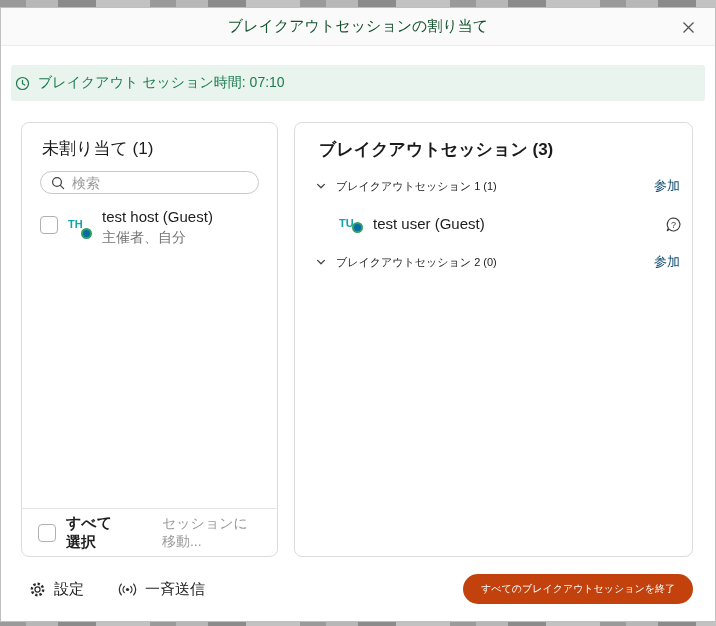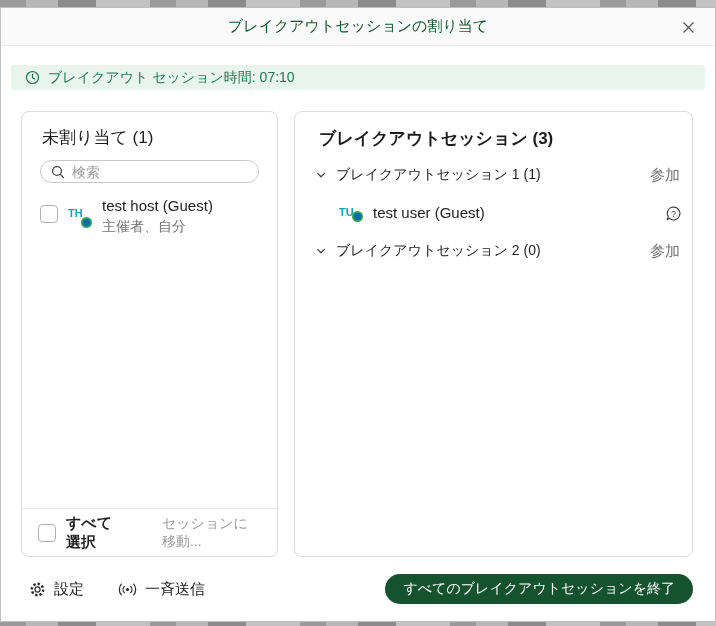--- a/index.html
+++ b/index.html
@@ -18,22 +18,22 @@
 
   
   .dlg-header { position:relative; height:38px; flex:0 0 38px; background:#fafafa;
     border-bottom:1px solid #ececec; display:flex; align-items:center; justify-content:center; }
   .dlg-title { font-size:15px; color:#14532d; }
   .close-btn { position:absolute; right:10px; top:0; width:34px; height:38px;
     display:flex; align-items:center; justify-content:center; cursor:pointer; background:none; border:none; }
   .close-btn svg { display:block; }
 
   
-  .banner { margin:19px 10px 0 10px; height:25px; flex:0 0 auto; background:#e9f4ee;
-    border-radius:3px; display:flex; align-items:center; padding:0 14px; gap:8px; }
+  .banner { margin:19px 10px 0 10px; height:36px; flex:0 0 auto; background:#e9f4ee;
+    border-radius:3px; display:flex; align-items:center; padding:0 4px; gap:8px; }
   .banner-text { font-size:14px; color:#1b7a4e; }
 
   
   .body { flex:1 1 auto; display:flex; gap:16px; padding:21px 22px 0 20px; min-height:0; }
   .panel { border:1px solid #dcdcdc; border-radius:8px; background:#fff; display:flex; flex-direction:column; min-height:0; }
   .panel.left { width:257px; flex:0 0 257px; }
   .panel.right { flex:1 1 auto; }
 
   
   .lp-title { padding:14px 18px 0 20px; font-size:17px; font-weight:normal; color:#1b1b1b; line-height:24px; }
@@ -50,32 +50,32 @@
   .p-name { font-size:15px; color:#1d1d1d; line-height:18px; }
   .p-role { font-size:14px; color:#737373; line-height:18px; margin-top:2px; }
   .lp-bottom { margin-top:auto; height:48px; flex:0 0 48px; border-top:1px solid #e6e6e6;
     display:flex; align-items:center; padding:0 16px; gap:10px; }
   .select-all-label { font-size:15px; font-weight:600; color:#1f1f1f; }
   .move-link { font-size:14px; color:#9a9a9a; margin-left:26px; }
 
   
   .rp-title { padding:16px 14px 0 24px; font-size:17px; font-weight:bold; color:#1b1b1b; line-height:22px; margin-bottom:6px; }
   .session-row { height:38px; display:flex; align-items:center; padding:0 12px 0 20px; gap:9px; cursor:pointer; }
-  .session-label { font-size:14px; color:#1d1d1d; }
-  .join-link { margin-left:auto; font-size:15px; color:#737373; cursor:pointer; }
+  .session-label { font-size:11px; color:#1d1d1d; }
+  .join-link { margin-left:auto; font-size:13px; color:#0c4a6e; cursor:pointer; }
   .session-participant { height:38px; display:flex; align-items:center; padding:0 10px 0 44px; gap:10px; }
   .help-btn { margin-left:auto; background:none; border:none; cursor:pointer; display:flex; align-items:center; }
 
   
   .footer { height:64px; flex:0 0 64px; display:flex; align-items:center; padding:0 22px 0 28px; }
   .foot-btn { display:flex; align-items:center; gap:8px; background:none; border:none; cursor:pointer; }
   .foot-btn .lbl { font-size:15px; color:#1d1d1d; }
   .foot-btn + .foot-btn { margin-left:34px; }
   .end-btn { margin-left:auto; height:30px; padding:0 18px; border:none; border-radius:15px;
-    background:#14532d; color:#fff; font-size:14px; cursor:pointer; font-family:Liberation Mono, monospace; }
+    background:#c2410c; color:#fff; font-size:10px; cursor:pointer; font-family:Liberation Mono, monospace; }
 </style>
 </head>
 <body>
 
 <div class="stage">
   <div class="chrome-strip top"></div>
   <div class="chrome-strip bottom"></div>
 
   <div class="dialog">
 

